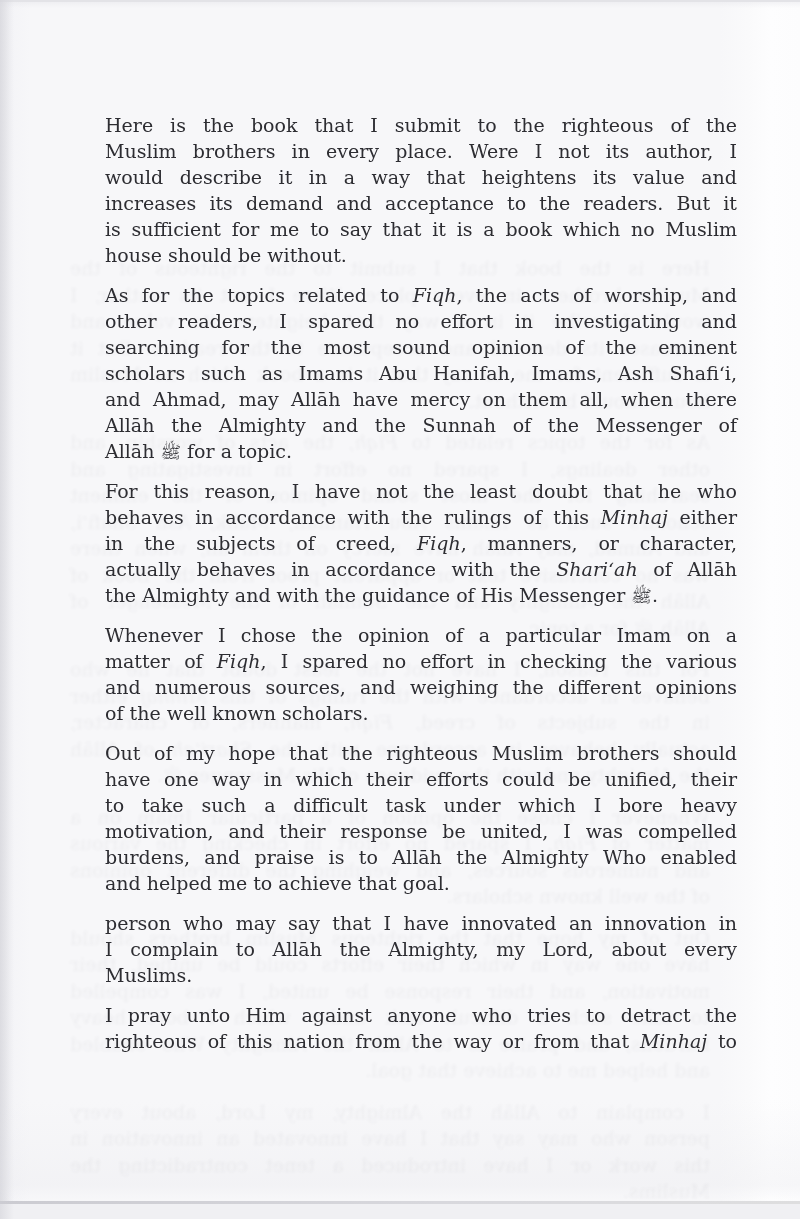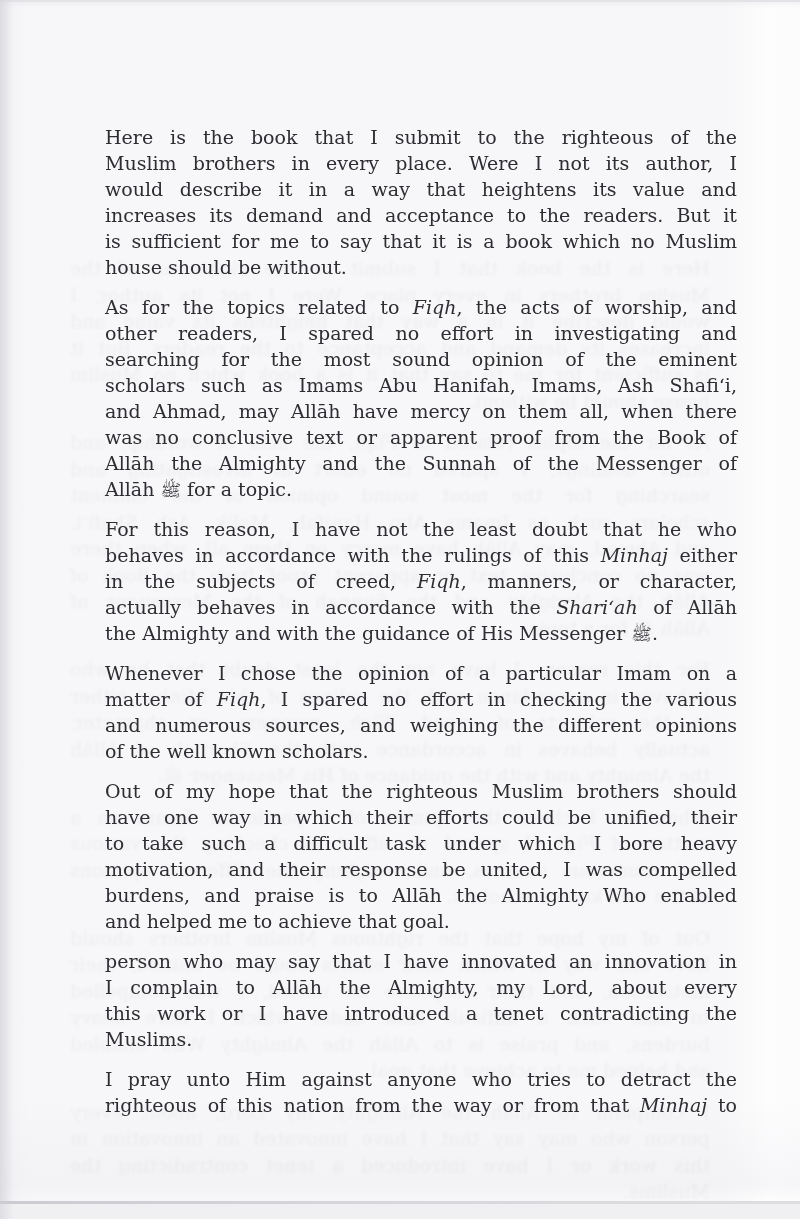--- a/index.html
+++ b/index.html
@@ -41,21 +41,21 @@
     position: absolute; top: 1204px; left: 0; right: 0; bottom: 0;
     background: #f0f0f3;
   }
   .edge-left {
     position: absolute; top: 0; bottom: 0; left: 0; width: 14px;
     background: linear-gradient(90deg, rgba(205,205,212,0.5), rgba(205,205,212,0));
   }
   .text-block {
     position: absolute;
     left: 105px;
-    top: 124px;
+    top: 112px;
     width: 632px;
     font-size: 19px;
     line-height: 26px;
     color: #2d2d32;
   }
   .para { margin: 0 0 14px 0; }
   .line {
     text-align: justify;
     text-align-last: justify;
   }
@@ -142,21 +142,20 @@
         <div class="line">increases its demand and acceptance to the readers. But it</div>
         <div class="line">is sufficient for me to say that it is a book which no Muslim</div>
         <div class="line endpara">house should be without.</div>
       </div>
       <div class="para">
         <div class="line">As for the topics related to <i>Fiqh</i>, the acts of worship, and</div>
         <div class="line">other readers, I spared no effort in investigating and</div>
         <div class="line">searching for the most sound opinion of the eminent</div>
         <div class="line">scholars such as Imams Abu Hanifah, Imams, Ash Shafi‘i,</div>
         <div class="line">and Ahmad, may Allāh have mercy on them all, when there</div>
-        <div class="line">was no conclusive text or apparent proof from the Book of</div>
         <div class="line">Allāh the Almighty and the Sunnah of the Messenger of</div>
         <div class="line endpara">Allāh <span class="saw">ﷺ</span> for a topic.</div>
       </div>
       <div class="para">
         <div class="line">For this reason, I have not the least doubt that he who</div>
         <div class="line">behaves in accordance with the rulings of this <i>Minhaj</i> either</div>
         <div class="line">in the subjects of creed, <i>Fiqh</i>, manners, or character,</div>
         <div class="line">actually behaves in accordance with the <i>Shari‘ah</i> of Allāh</div>
         <div class="line endpara">the Almighty and with the guidance of His Messenger <span class="saw">ﷺ</span>.</div>
       </div>
@@ -170,21 +169,20 @@
         <div class="line">Out of my hope that the righteous Muslim brothers should</div>
         <div class="line">have one way in which their efforts could be unified, their</div>
         <div class="line">to take such a difficult task under which I bore heavy</div>
         <div class="line">motivation, and their response be united, I was compelled</div>
         <div class="line">burdens, and praise is to Allāh the Almighty Who enabled</div>
         <div class="line endpara">and helped me to achieve that goal.</div>
       </div>
       <div class="para">
         <div class="line">person who may say that I have innovated an innovation in</div>
         <div class="line">I complain to Allāh the Almighty, my Lord, about every</div>
-        <div class="line">this work or I have introduced a tenet contradicting the</div>
         <div class="line endpara">Muslims.</div>
       </div>
       <div class="para">
         <div class="line">I pray unto Him against anyone who tries to detract the</div>
         <div class="line">righteous of this nation from the way or from that <i>Minhaj</i> to</div>
       </div>
     </div>
   <div class="edge-top"></div>
   <div class="edge-bottom"></div>
   <div class="edge-bottom-paper"></div>

